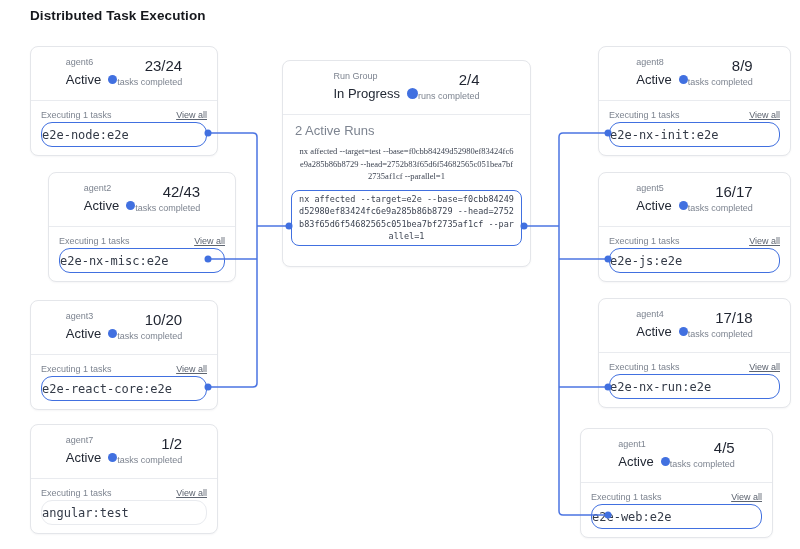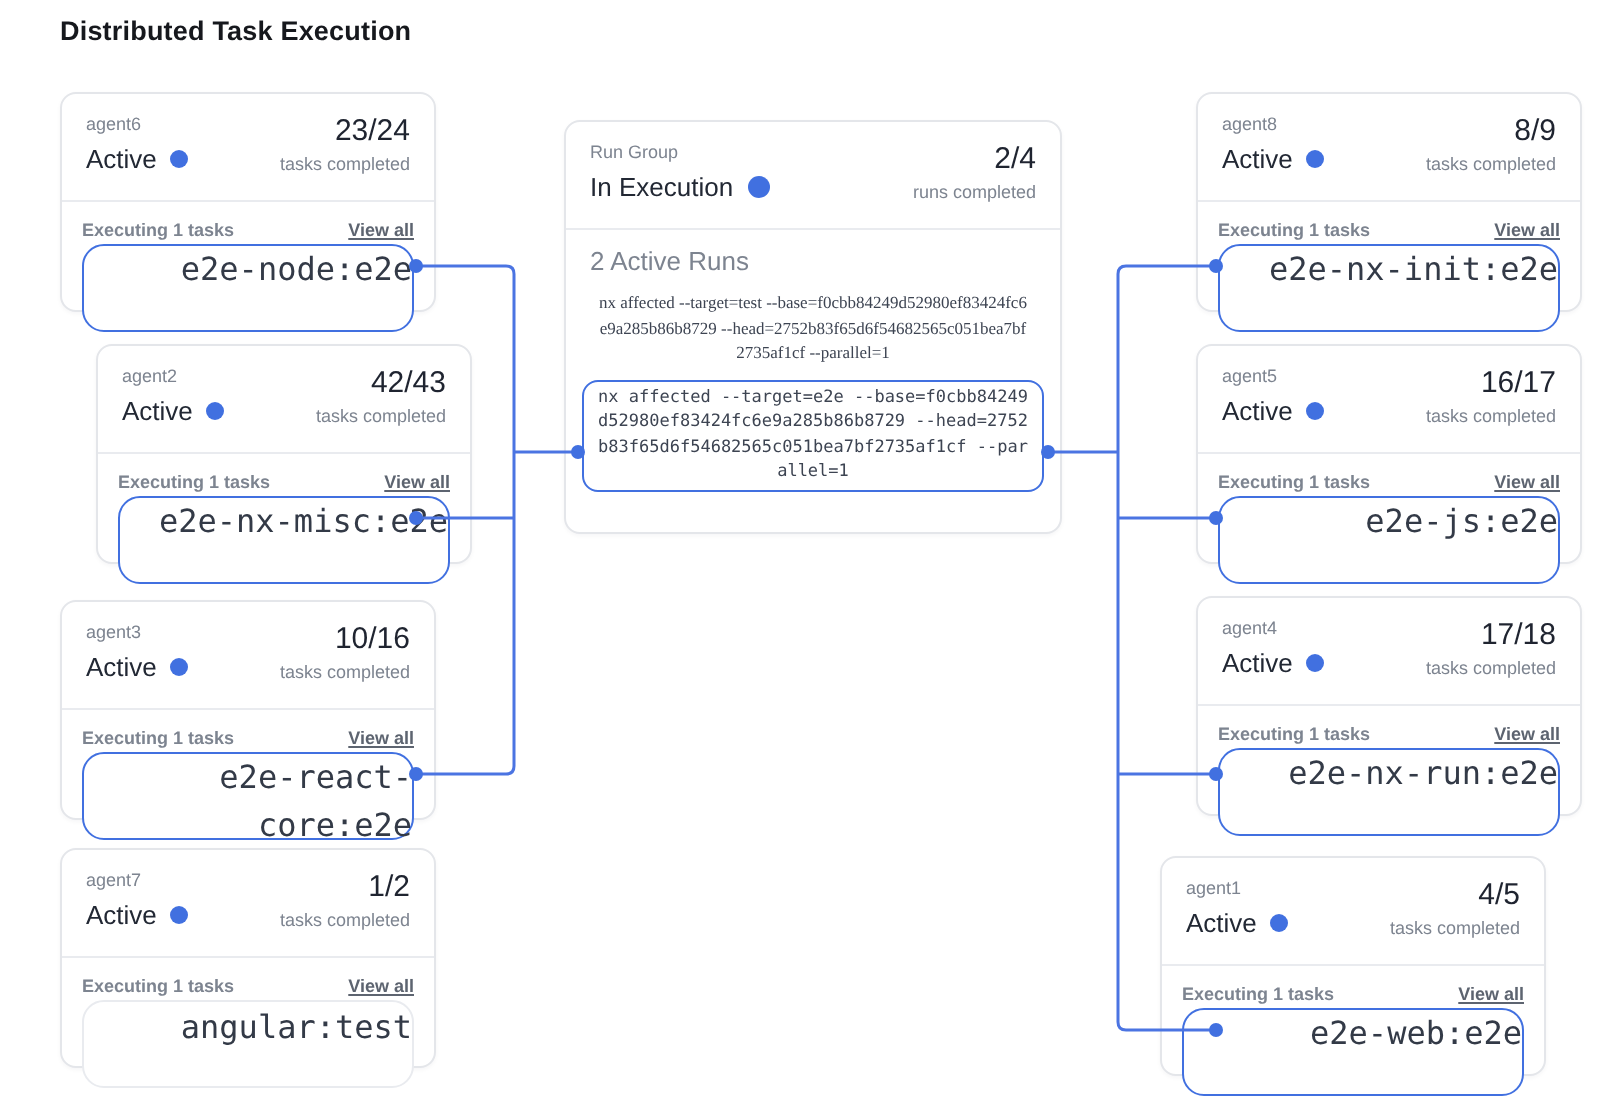--- a/index.html
+++ b/index.html
@@ -10,38 +10,38 @@
   .page-title{
     position:absolute;left:30px;top:8px;margin:0;
     font-size:13.5px;font-weight:700;color:#16181d;letter-spacing:.1px;
   }
   
   .card{
     position:absolute;background:#fff;border:1px solid #e4e6ea;border-radius:8px;
     box-shadow:0 1px 2px rgba(20,30,60,.04);box-sizing:border-box;
   }
   .card-head{
-    display:flex;justify-content:space-between;align-items:flex-start;
+    display:flex;justify-content:center;align-items:flex-start;
     padding:10px 12px 0 12px;height:43px;border-bottom:1px solid #e9ebef;
   }
   .tiny-label{font-size:9px;color:#7d8490;line-height:11px;}
   .status-line{display:flex;align-items:center;gap:7px;margin-top:3px;}
   .status-text{font-size:13px;color:#222834;line-height:17px;}
   .status-dot{width:9px;height:9px;border-radius:50%;background:#4170e0;display:inline-block;}
   .head-right{text-align:right;}
   .progress-num{font-size:15px;color:#1f2430;line-height:17px;}
   .progress-label{font-size:9px;color:#7d8490;margin-top:3px;}
   .card-body{padding:8px 10px 0 10px;}
-  .body-row{display:flex;justify-content:space-between;align-items:center;height:12px;font-weight:bold;}
+  .body-row{display:flex;justify-content:space-between;align-items:center;height:12px;}
   .executing{font-size:9px;color:#7d8490;}
   .view-all{font-size:9px;color:#5d6470;text-decoration:underline;cursor:pointer;}
   .task-pill{
-    margin-top:1px;height:44px;line-height:24px;box-sizing:border-box;
-    border:1.5px solid #4170e0;border-radius:11px;text-align:right;
-    font-family:"DejaVu Sans Mono",monospace;font-size:16px;color:#333a47;background:#fff;
+    margin-top:1px;height:25px;line-height:24px;box-sizing:border-box;
+    border:1.5px solid #4170e0;border-radius:11px;text-align:left;
+    font-family:"DejaVu Sans Mono",monospace;font-size:12px;color:#333a47;background:#fff;
   }
   .task-pill.plain{border-color:#e9ebef;border-width:1px;line-height:25px;}
   
   .run-group{left:282px;top:60px;width:249px;height:207px;}
   .run-group .card-body{padding:8px 8px 0 8px;}
   .active-runs{font-size:13px;color:#7d8490;margin:2px 0 0 4px;line-height:11px;}
   .cmd{
     font-family:"DejaVu Sans Mono",monospace;font-size:8.5px;line-height:12.5px;
     color:#3d4452;text-align:center;word-break:break-all;
     padding:2px 6px;border:1.5px solid transparent;border-radius:8px;box-sizing:border-box;
@@ -80,21 +80,21 @@
     <circle cx="608" cy="259" r="3.5"></circle>
     <circle cx="608" cy="387" r="3.5"></circle>
     <circle cx="608" cy="515" r="3.5"></circle>
   </svg>
 
   <section class="card run-group">
     <div class="card-head">
       <div class="head-left">
         <div class="tiny-label">Run Group</div>
         <div class="status-line">
-          <span class="status-text">In Execution</span>
+          <span class="status-text">In Progress</span>
           <span class="status-dot" style="width:11px;height:11px;"></span>
         </div>
       </div>
       <div class="head-right">
         <div class="progress-num">2/4</div>
         <div class="progress-label">runs completed</div>
       </div>
     </div>
     <div class="card-body">
       <div class="active-runs">2 Active Runs</div>
@@ -153,21 +153,21 @@
       <section class="card agent-card" style="left: 30px; top: 300px; width: 188px; height: 110px;">
     <div class="card-head">
       <div class="head-left">
         <div class="tiny-label agent-name">agent3</div>
         <div class="status-line">
           <span class="status-text">Active</span>
           <span class="status-dot"></span>
         </div>
       </div>
       <div class="head-right">
-        <div class="progress-num">10/16</div>
+        <div class="progress-num">10/20</div>
         <div class="progress-label">tasks completed</div>
       </div>
     </div>
     <div class="card-body">
       <div class="body-row">
         <span class="executing">Executing 1 tasks</span>
         <a class="view-all">View all</a>
       </div>
       <div class="task-pill">e2e-react-core:e2e</div>
     </div>

